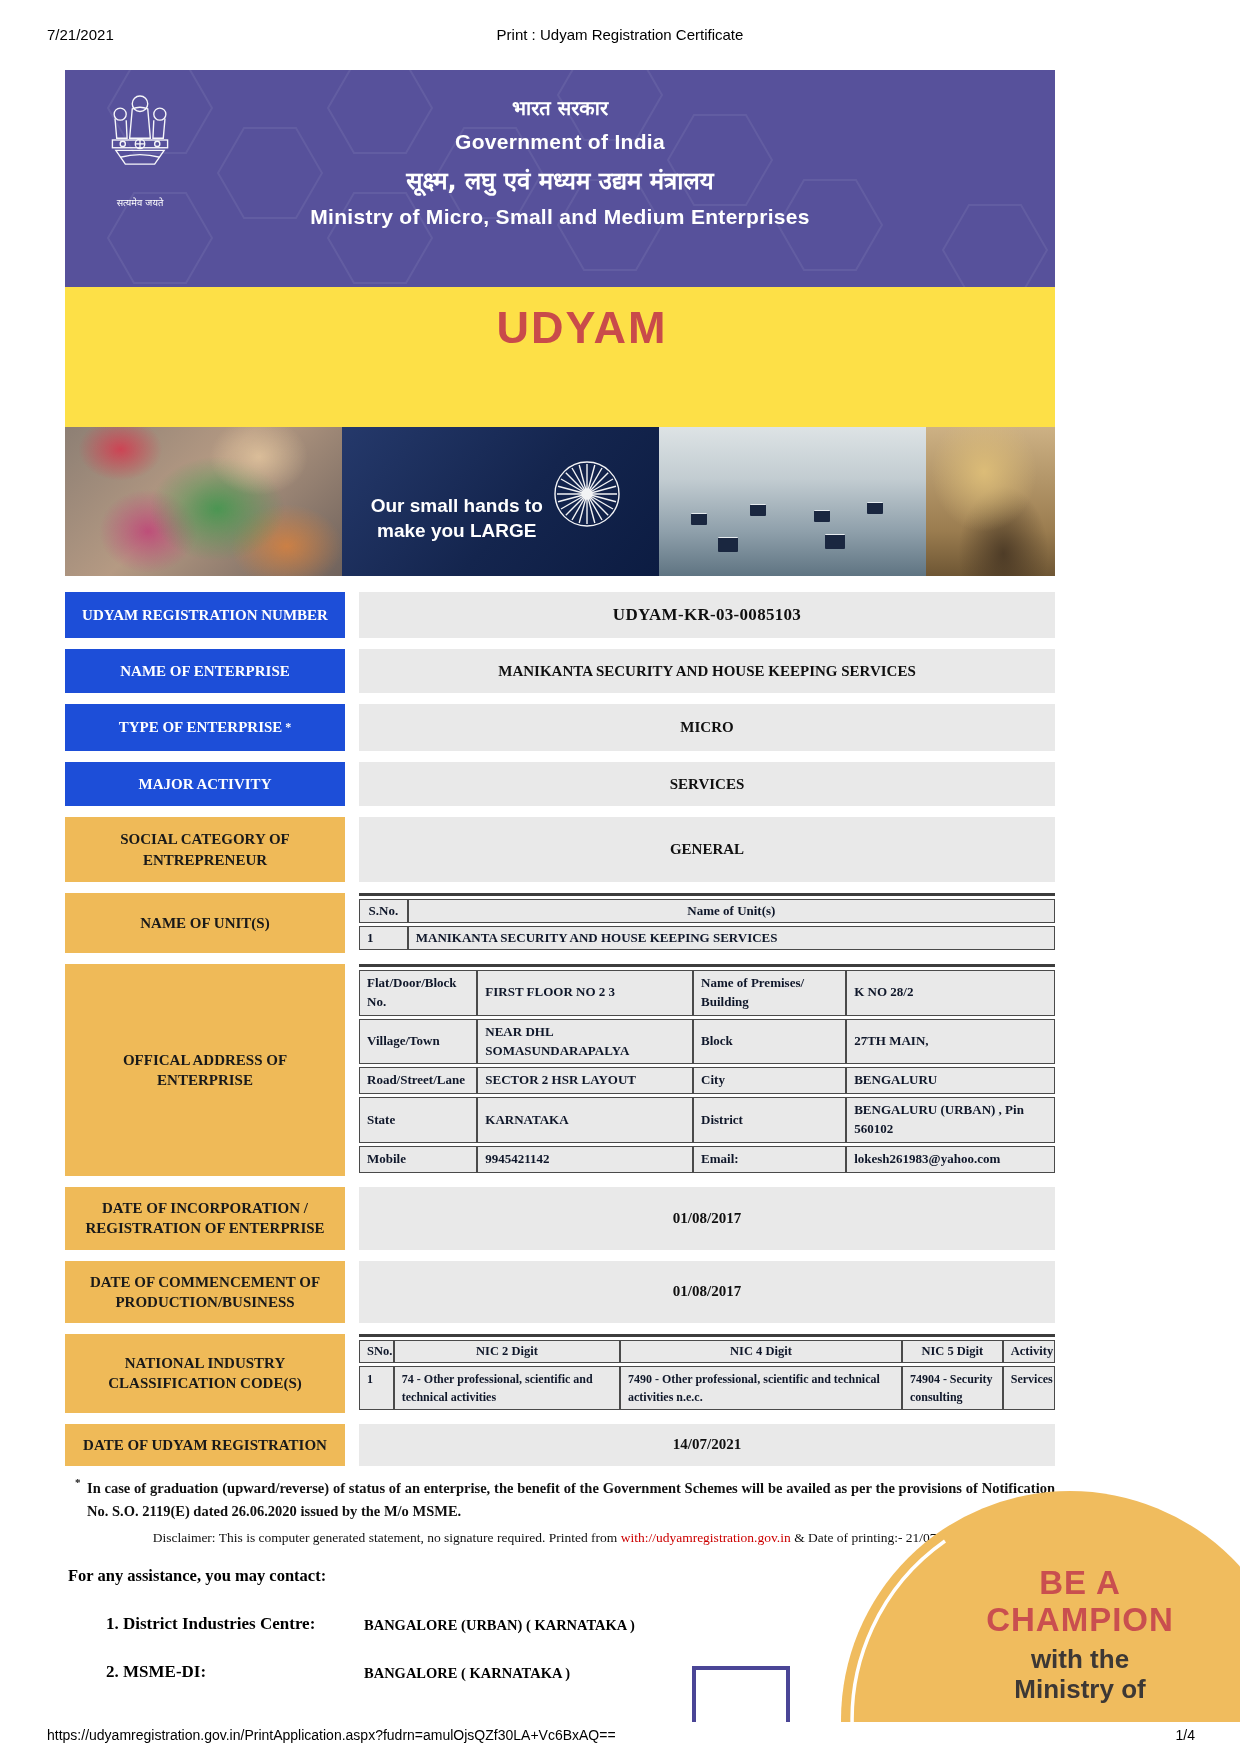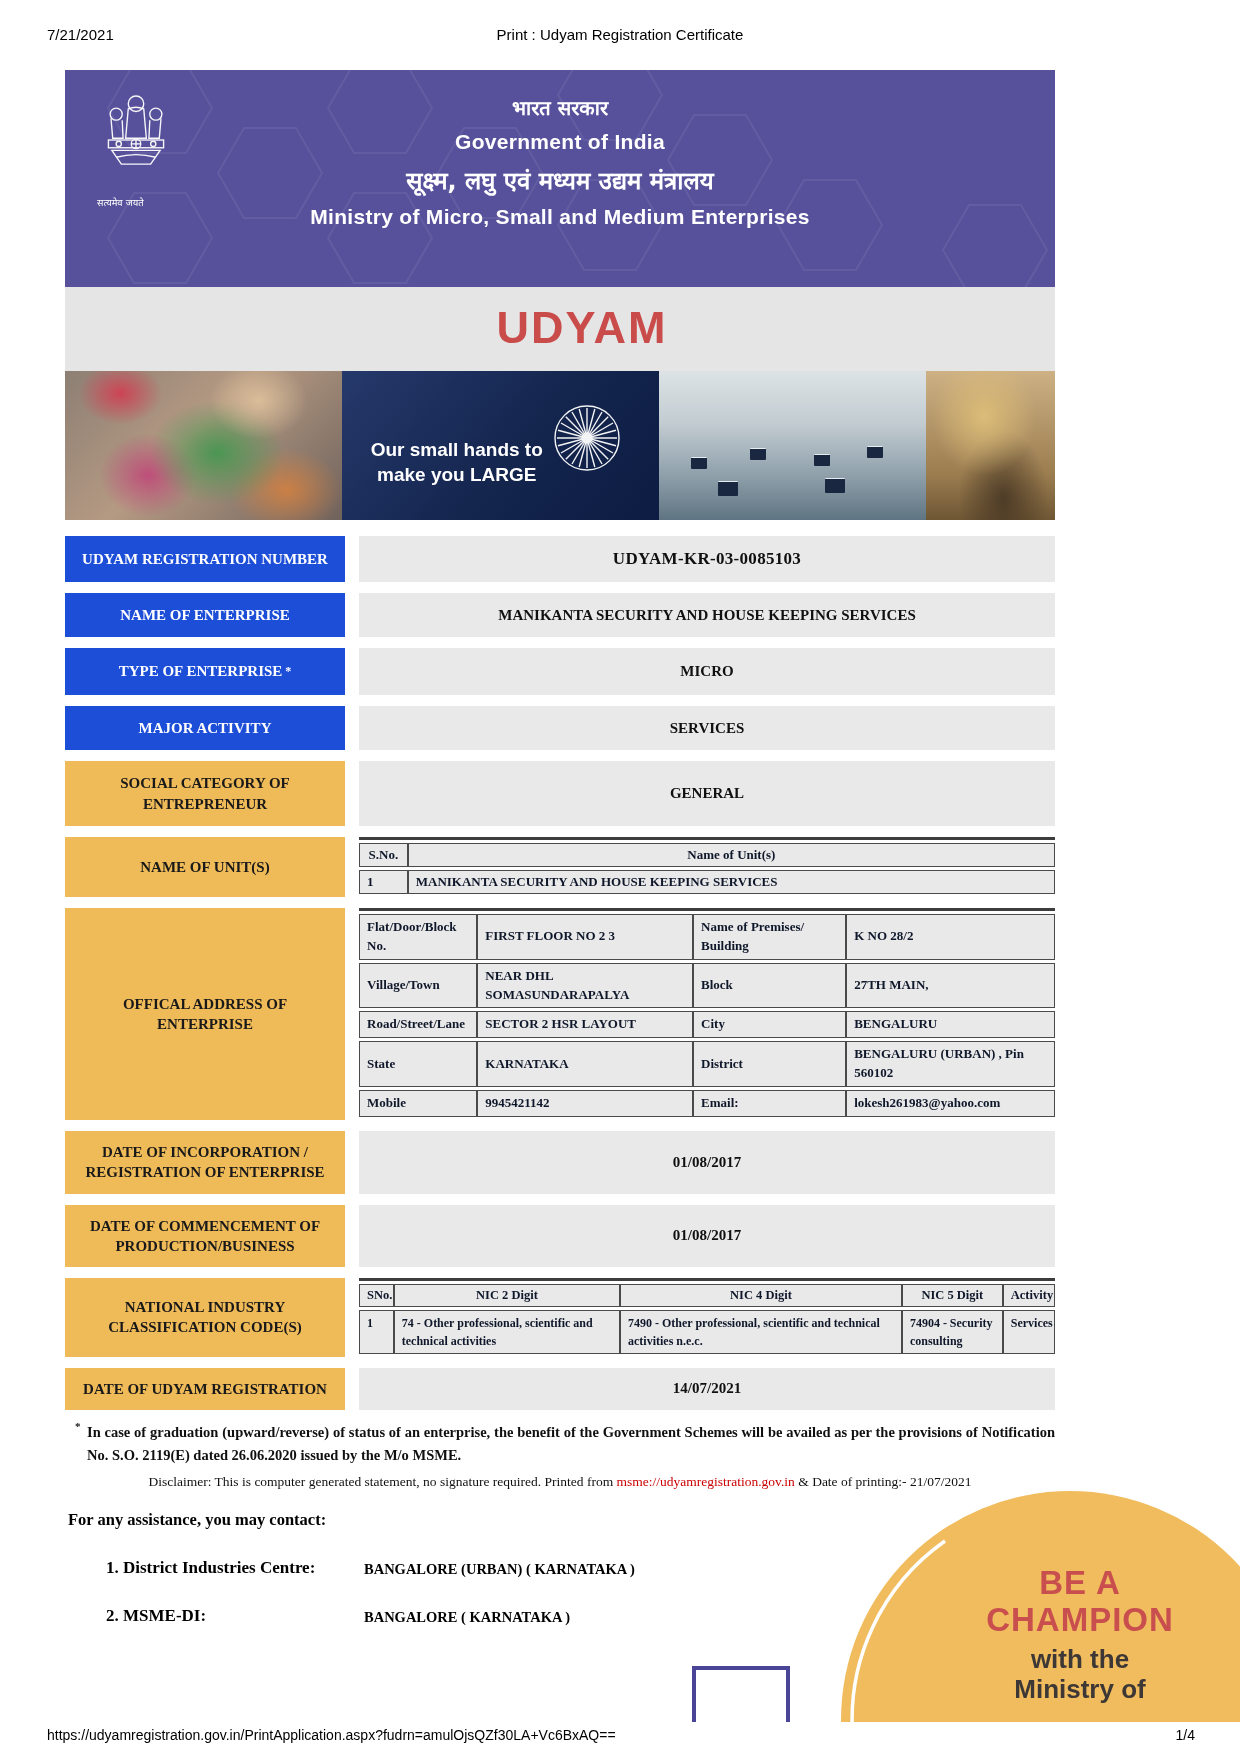--- a/index.html
+++ b/index.html
@@ -11,34 +11,34 @@
   .print-title{position:absolute;top:26px;left:0;right:0;text-align:center;font-size:15px;}
   .print-url{position:absolute;top:1727px;left:47px;font-size:14px;}
   .print-page{position:absolute;top:1727px;right:45px;font-size:14px;}
 
   
   .certificate{position:absolute;top:70px;left:65px;width:990px;}
 
   
   .gov-header{position:relative;height:217px;background:#57519b;overflow:hidden;}
   .hex-pattern{position:absolute;top:0;left:0;}
-  .emblem{position:absolute;top:20px;left:32px;width:86px;color:#fff;}
+  .emblem{position:absolute;top:20px;left:32px;width:86px;text-align:center;color:#fff;}
   .emblem .motto{font-size:9.5px;margin-top:2px;font-family:"DejaVu Sans",sans-serif;}
   .gov-text{position:absolute;top:24px;left:0;right:0;text-align:center;color:#fff;}
   .gov-text .hi1{font-family:"DejaVu Sans",sans-serif;font-size:20px;font-weight:700;margin-bottom:9px;}
   .gov-text .en1{font-size:21px;font-weight:700;margin-bottom:9px;letter-spacing:.3px;}
   .gov-text .hi2{font-family:"DejaVu Sans",sans-serif;font-size:24px;font-weight:700;margin-bottom:9px;}
   .gov-text .en2{font-size:21px;font-weight:700;letter-spacing:.3px;}
   .msme{position:absolute;top:22px;right:14px;width:162px;color:#fff;}
   .msme-word{font-size:42px;font-weight:800;letter-spacing:4px;line-height:1;font-family:"Liberation Sans",sans-serif;}
   .msme-hi{font-family:"DejaVu Sans",sans-serif;font-size:11.5px;font-weight:700;margin-top:6px;white-space:nowrap;}
   .msme-en{font-size:7.2px;font-weight:700;letter-spacing:.4px;margin-top:3px;white-space:nowrap;}
 
   
-  .title-banner{height:84px;background:#e5e5e5;text-align:center;padding-top:16px;box-sizing:border-box;padding-left:44px;}
+  .title-banner{height:140px;background:#fde047;text-align:center;padding-top:16px;box-sizing:border-box;padding-left:44px;}
   .udyam{font-size:45px;line-height:50px;font-weight:800;color:#c94b4a;letter-spacing:2px;}
   .regcert{font-size:34px;line-height:38px;font-weight:800;color:#4c4690;letter-spacing:1px;margin-top:3px;}
 
   
   .photo-banner{height:149px;display:flex;overflow:hidden;}
   .ph{position:relative;height:100%;}
   .ph.craft{width:28%;
     background:
       radial-gradient(60px 45px at 20% 15%, rgba(210,60,80,.9), rgba(210,60,80,0) 70%),
       radial-gradient(70px 55px at 70% 20%, rgba(230,200,160,.8), rgba(230,200,160,0) 70%),
@@ -357,21 +357,21 @@
         <div class="label orange">DATE OF UDYAM REGISTRATION</div>
         <div class="value">14/07/2021</div>
       </div>
     </div>
 
     <div class="footnote">
       <sup>*</sup>
       <span>In case of graduation (upward/reverse) of status of an enterprise, the benefit of the Government Schemes will be availed as per the provisions of Notification No. S.O. 2119(E) dated 26.06.2020 issued by the M/o MSME.</span>
     </div>
     <div class="disclaimer">
-      <span>Disclaimer: This is computer generated statement, no signature required. Printed from </span><a class="redlink">msme://udyamregistration.gov.in</a><span> &amp; Date of printing:- 21/07/2021</span>
+      <span>Disclaimer: This is computer generated statement, no signature required. Printed from </span><a class="redlink">with://udyamregistration.gov.in</a><span> &amp; Date of printing:- 21/07/2021</span>
     </div>
 
     <div class="assistance">
       <div class="assist-heading">For any assistance, you may contact:</div>
       <div class="contact">
         <div class="clabel">1. District Industries Centre:</div>
         <div class="cvalue">BANGALORE (URBAN) ( KARNATAKA )</div>
       </div>
       <div class="contact">
         <div class="clabel">2. MSME-DI:</div>

